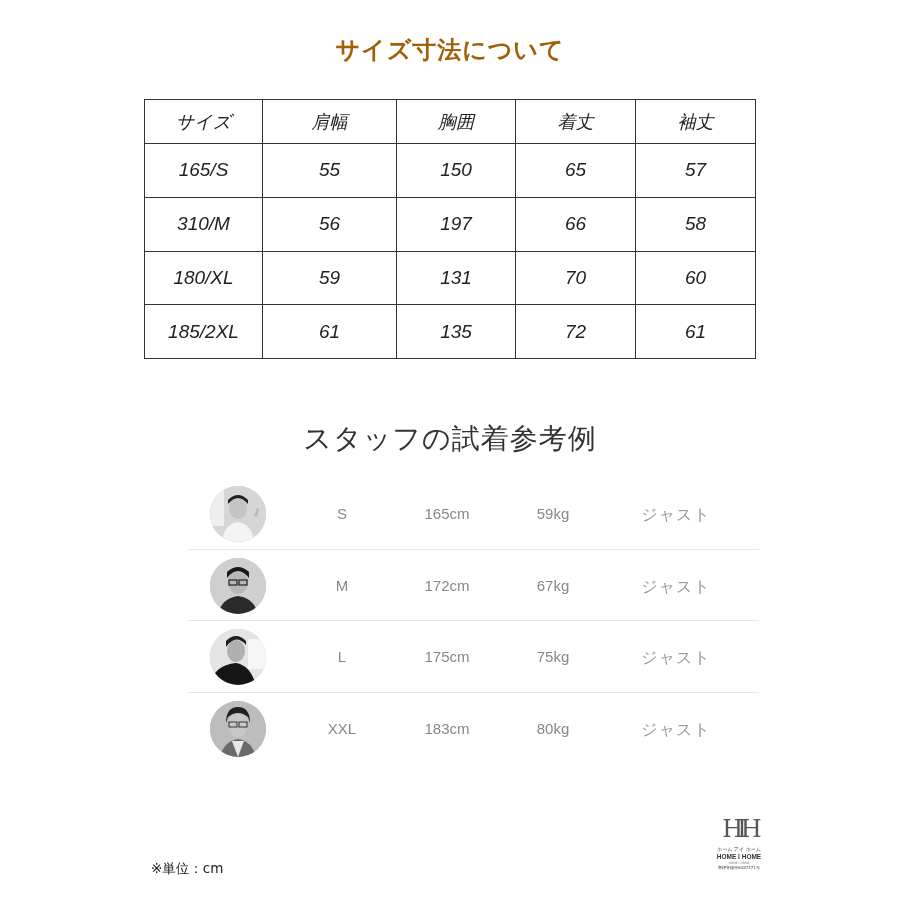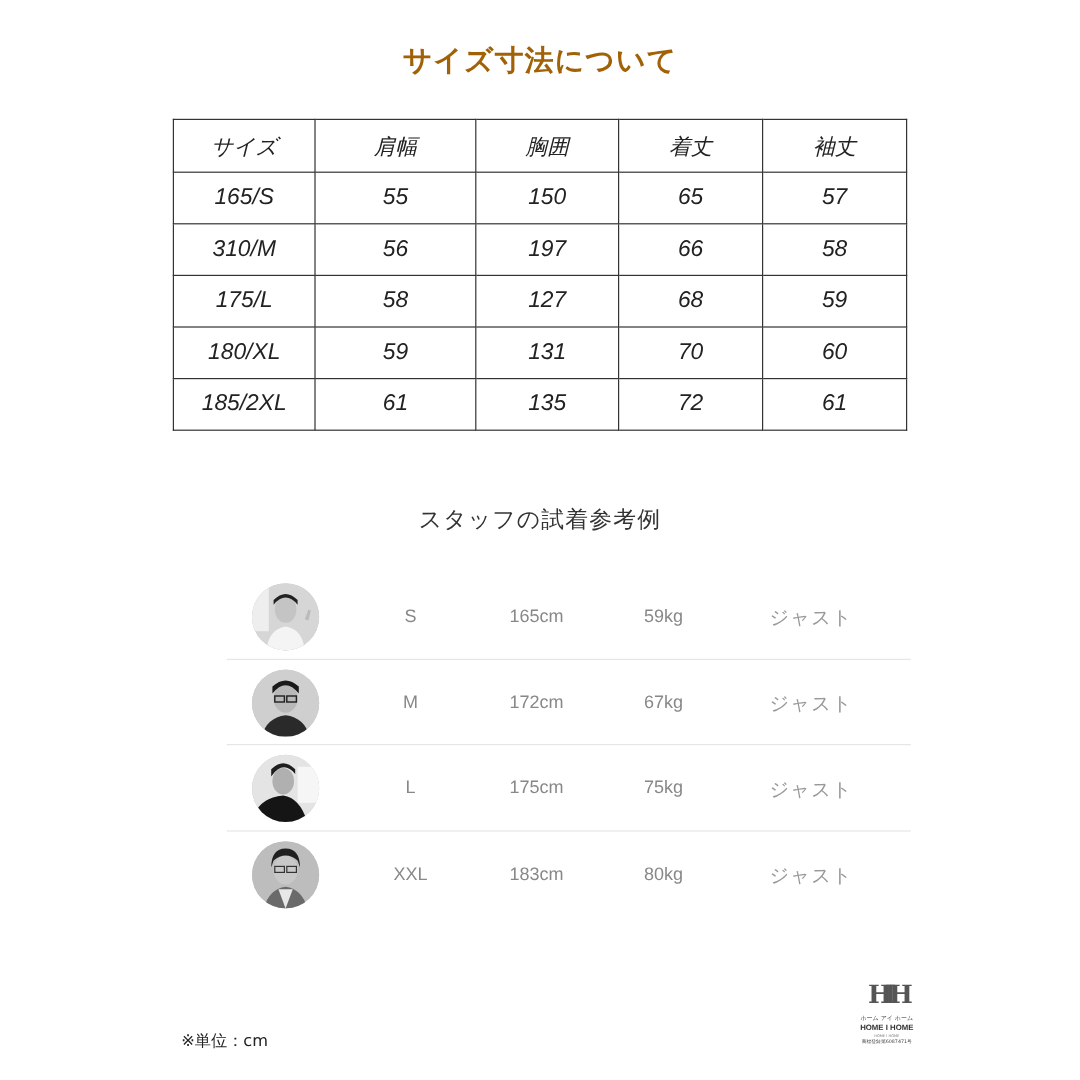--- a/index.html
+++ b/index.html
@@ -22,21 +22,21 @@
     }
     table.size-table th { font-family: "DejaVu Sans", sans-serif; font-size: 18px; height: 44px; }
     table.size-table col.c0 { width: 118px; }
     table.size-table col.c1 { width: 134px; }
     table.size-table col.c2 { width: 119px; }
     table.size-table col.c3 { width: 120px; }
     table.size-table col.c4 { width: 120px; }
 
     .subtitle {
       position: absolute; left: 0; top: 420px; width: 900px; text-align: center;
-      font-size: 19px; color: #333; letter-spacing: 1px;
+      font-size: 28px; color: #333; letter-spacing: 1px;
     }
 
     .staff-list { position: absolute; left: 189px; top: 478px; width: 570px; }
     .staff-row {
       position: relative; height: 71.5px; border-bottom: 1.5px solid #e6e6e6;
     }
     .staff-row:last-child { border-bottom: none; }
     .avatar {
       position: absolute; left: 21px; top: 8px; width: 56px; height: 56px; border-radius: 50%;
       overflow: hidden; background: radial-gradient(circle at 50% 45%, #e8e8e8 0%, #c9c9c9 60%, #9a9a9a 100%);
@@ -47,21 +47,21 @@
       transform: translateX(-50%); white-space: nowrap;
     }
     .cell.size { left: 153px; }
     .cell.height { left: 258px; }
     .cell.weight { left: 364px; }
     .cell.fit { left: 487px; font-family: "DejaVu Sans", sans-serif; font-size: 16px; color: #999; letter-spacing: 1px; }
 
     .notes { position: absolute; left: 151px; top: 856px; font-size: 13.5px; color: #222; line-height: 24px; }
 
     .logo { position: absolute; left: 713px; top: 812px; width: 52px; height: 64px; text-align: center; }
-    .logo .mark { font-family: "DejaVu Serif", serif; font-size: 21px; line-height: 34px; color: #555; letter-spacing: -6px; font-weight: bold; }
+    .logo .mark { font-family: "DejaVu Serif", serif; font-size: 24px; line-height: 34px; color: #555; letter-spacing: -6px; font-weight: normal; }
     .logo .kana { font-size: 5px; color: #444; line-height: 7px; }
     .logo .brand { font-family: "Liberation Sans", sans-serif; font-size: 6.5px; font-weight: bold; color: #333; line-height: 8px; }
     .logo .tiny { font-size: 3px; color: #777; line-height: 4px; }
     .logo .reg { font-size: 4px; color: #444; line-height: 6px; }
   </style>
 </head>
 <body>
 
 <div class="title">サイズ寸法について</div>
 
@@ -89,27 +89,20 @@
       <td>150</td>
       <td>65</td>
       <td>57</td>
     </tr>
     <tr>
       <td>310/M</td>
       <td>56</td>
       <td>197</td>
       <td>66</td>
       <td>58</td>
-    </tr>
-    <tr>
-      <td>175/L</td>
-      <td>58</td>
-      <td>127</td>
-      <td>68</td>
-      <td>59</td>
     </tr>
     <tr>
       <td>180/XL</td>
       <td>59</td>
       <td>131</td>
       <td>70</td>
       <td>60</td>
     </tr>
     <tr>
       <td>185/2XL</td>

